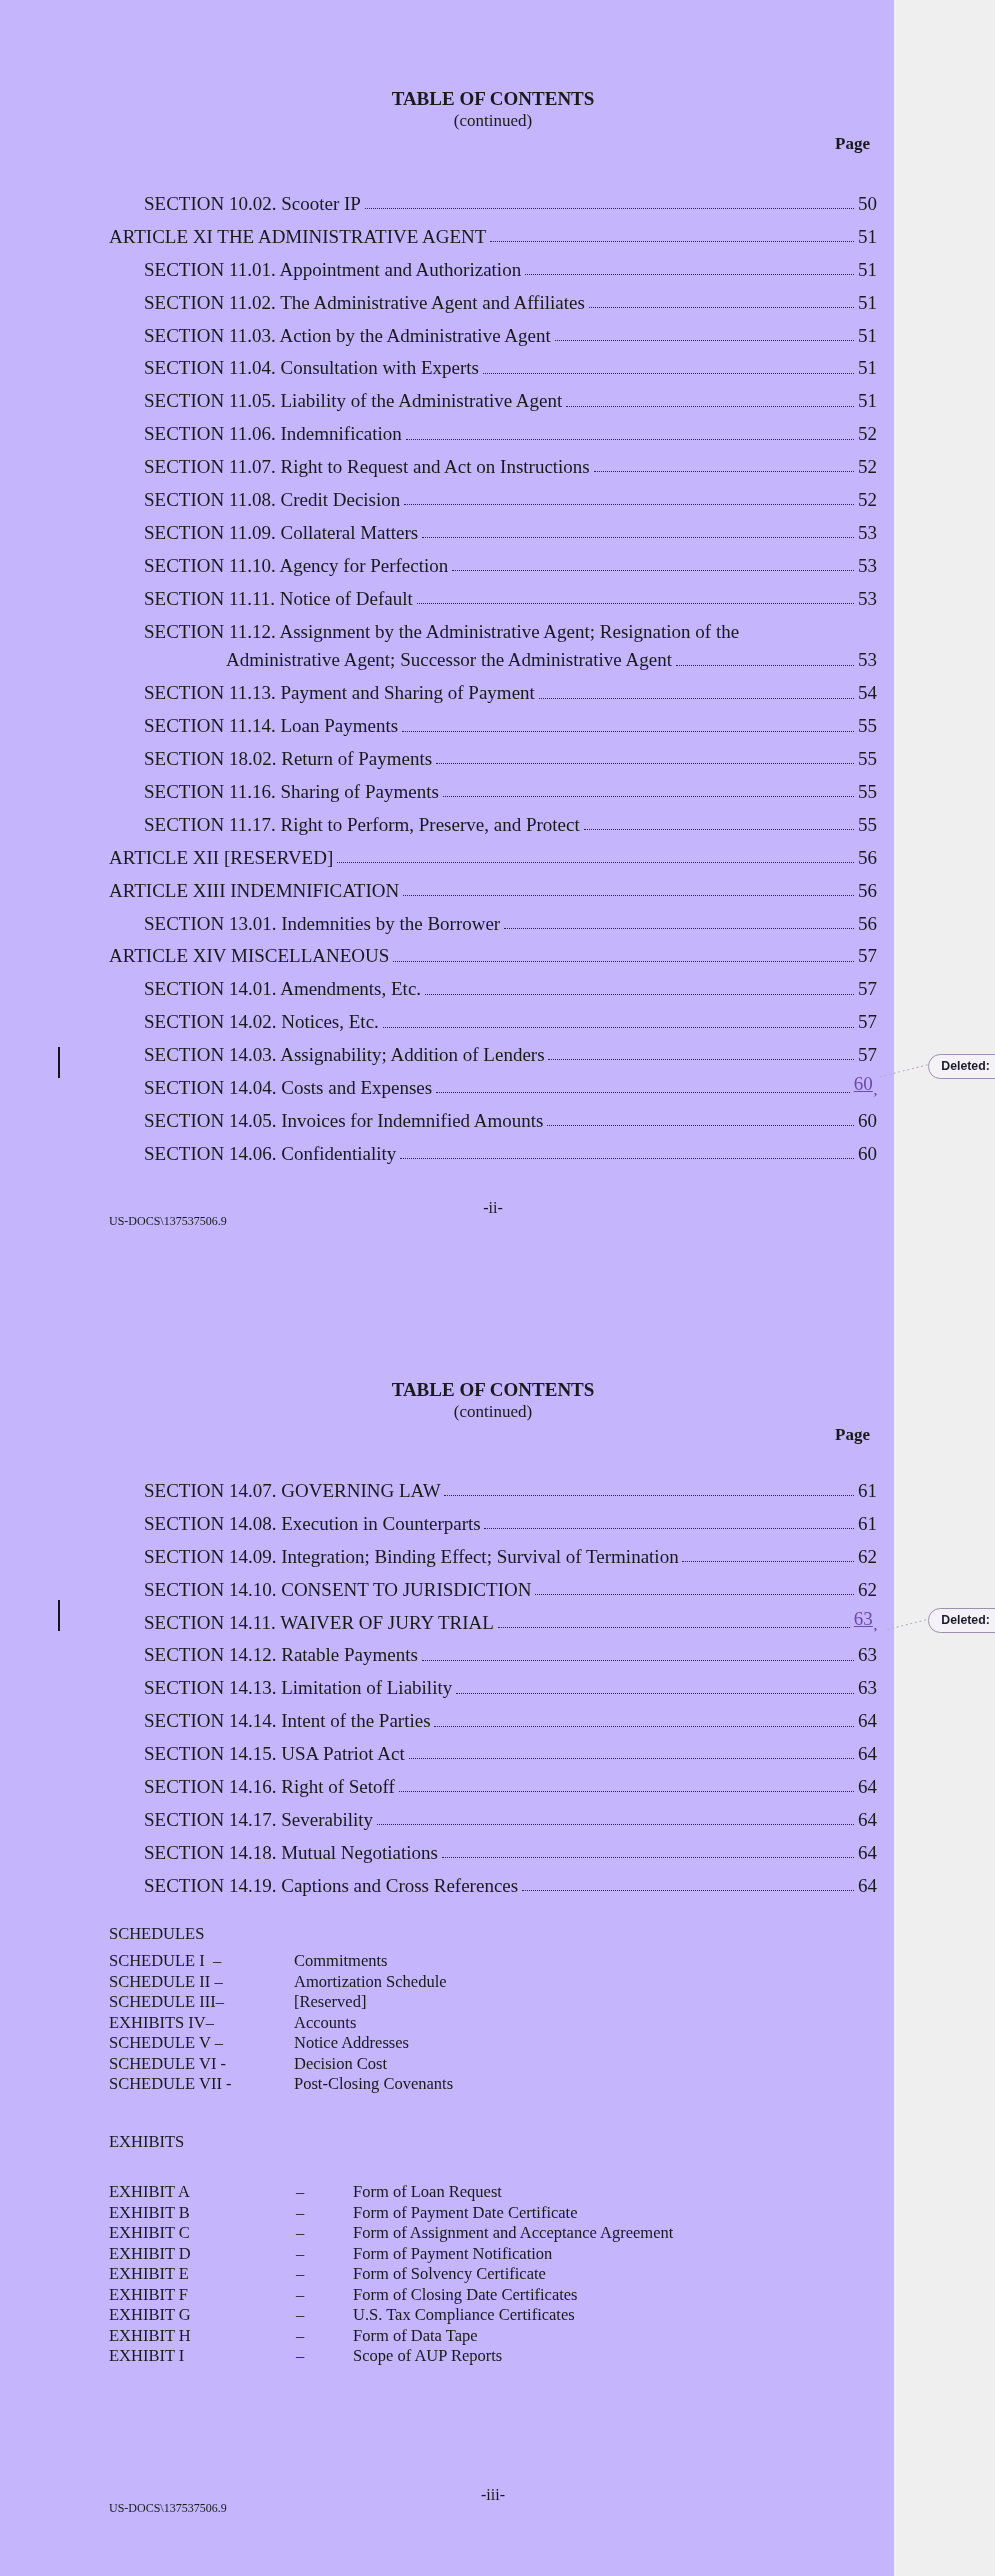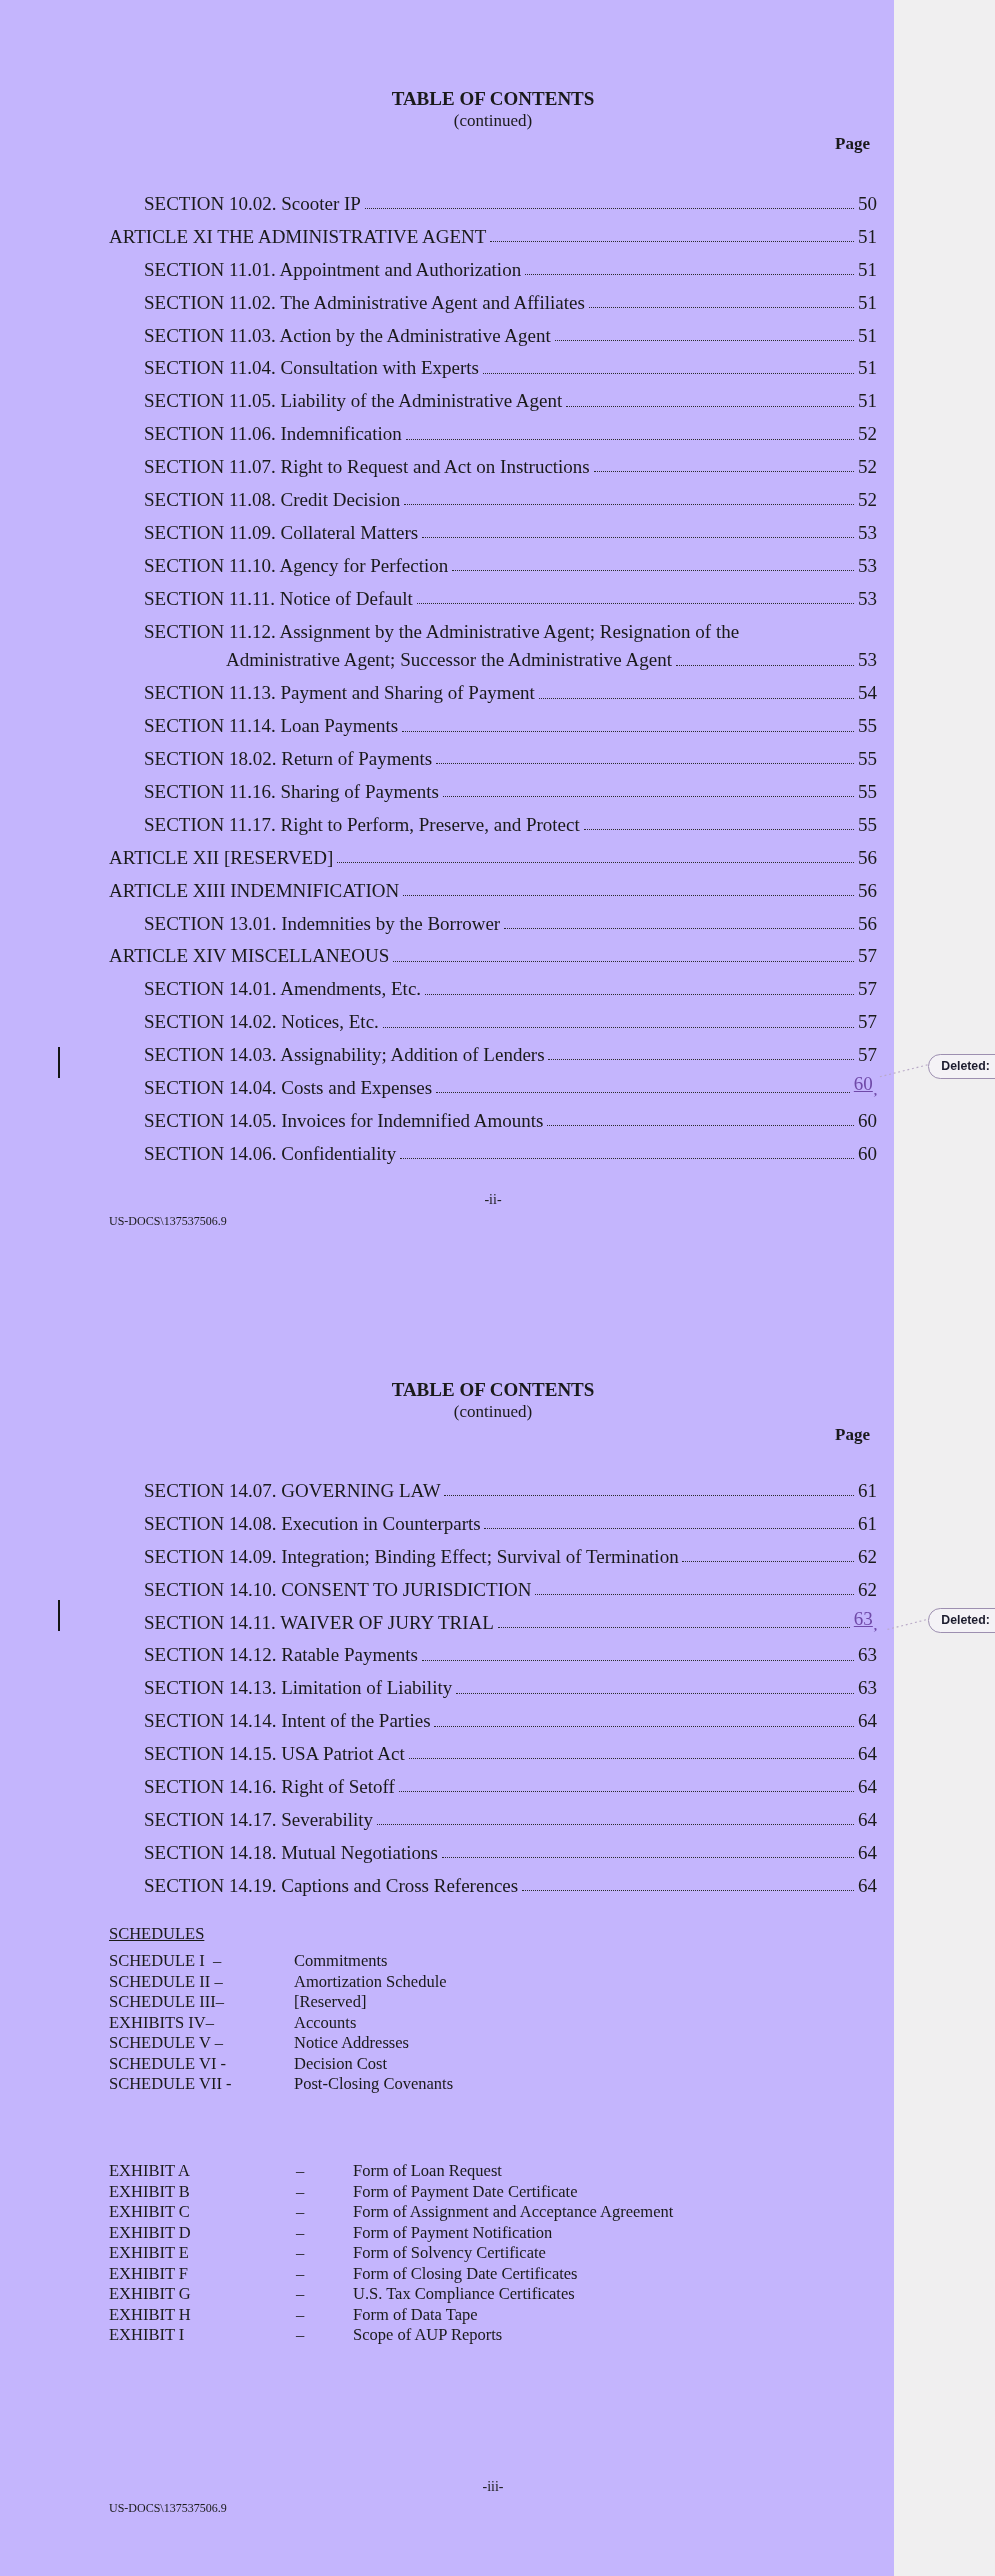--- a/index.html
+++ b/index.html
@@ -18,26 +18,26 @@
   .toc-list { position:absolute; left:109px; width:768px; font-size:19px; }
   .toc-row { display:flex; align-items:flex-end; height:32px; padding-bottom:0.9px; white-space:nowrap; }
   .toc-row.section { padding-left:35px; }
   .toc-row.wrapline { padding-left:117px; height:28px; }
   .toc-row .leader { flex:1; border-bottom:1.9px dotted #2b2b2b; margin:0 3.8px 5.7px 3.8px; min-width:11.3px; }
   .toc-page { text-align:right; }
   .ins { color:#6f49a8; text-decoration:underline; }
   .ins-mark { color:#6f49a8; font-size:13.2px; vertical-align:-4.7px; margin-left:0.9px; font-weight:bold; }
 
   
-  .footer-num { position:absolute; left:109px; width:768px; text-align:center; font-size:14px; }
+  .footer-num { position:absolute; left:109px; width:768px; text-align:center; font-size:16px;margin-top:7px; }
   .footer-id  { position:absolute; left:109px; font-size:12px; }
 
   
   .block { position:absolute; left:109px; font-size:16.5px; }
-  .block-heading { text-decoration:underline; line-height:21px; }
+  .block-heading { line-height:21px; }
   .block-items { margin-top:7px; }
   .sched-row { display:flex; line-height:20.5px; }
   .sched-label { width:185px; white-space:pre; }
   .ex-row { display:flex; line-height:20.5px; }
   .ex-label { width:187px; }
   .ex-dash { width:57px; }
 
   
   .change-bar { position:absolute; left:58px; width:1.9px; background:#151515; }
   #bar1 { top:1047px; height:31px; }
@@ -314,20 +314,21 @@
     <span class="sched-desc">Decision Cost</span>
   </div>
         <div class="sched-row">
     <span class="sched-label">SCHEDULE VII -</span>
     <span class="sched-desc">Post-Closing Covenants</span>
   </div>
       </div>
   </div>
 
   <div class="block" style="top:2131px">
+    <div class="block-heading">EXHIBITS</div>
     <div class="block-items" style="margin-top:30px" id="ex-items">
         <div class="ex-row">
     <span class="ex-label">EXHIBIT A</span>
     <span class="ex-dash">–</span>
     <span class="ex-desc">Form of Loan Request</span>
   </div>
         <div class="ex-row">
     <span class="ex-label">EXHIBIT B</span>
     <span class="ex-dash">–</span>
     <span class="ex-desc">Form of Payment Date Certificate</span>

